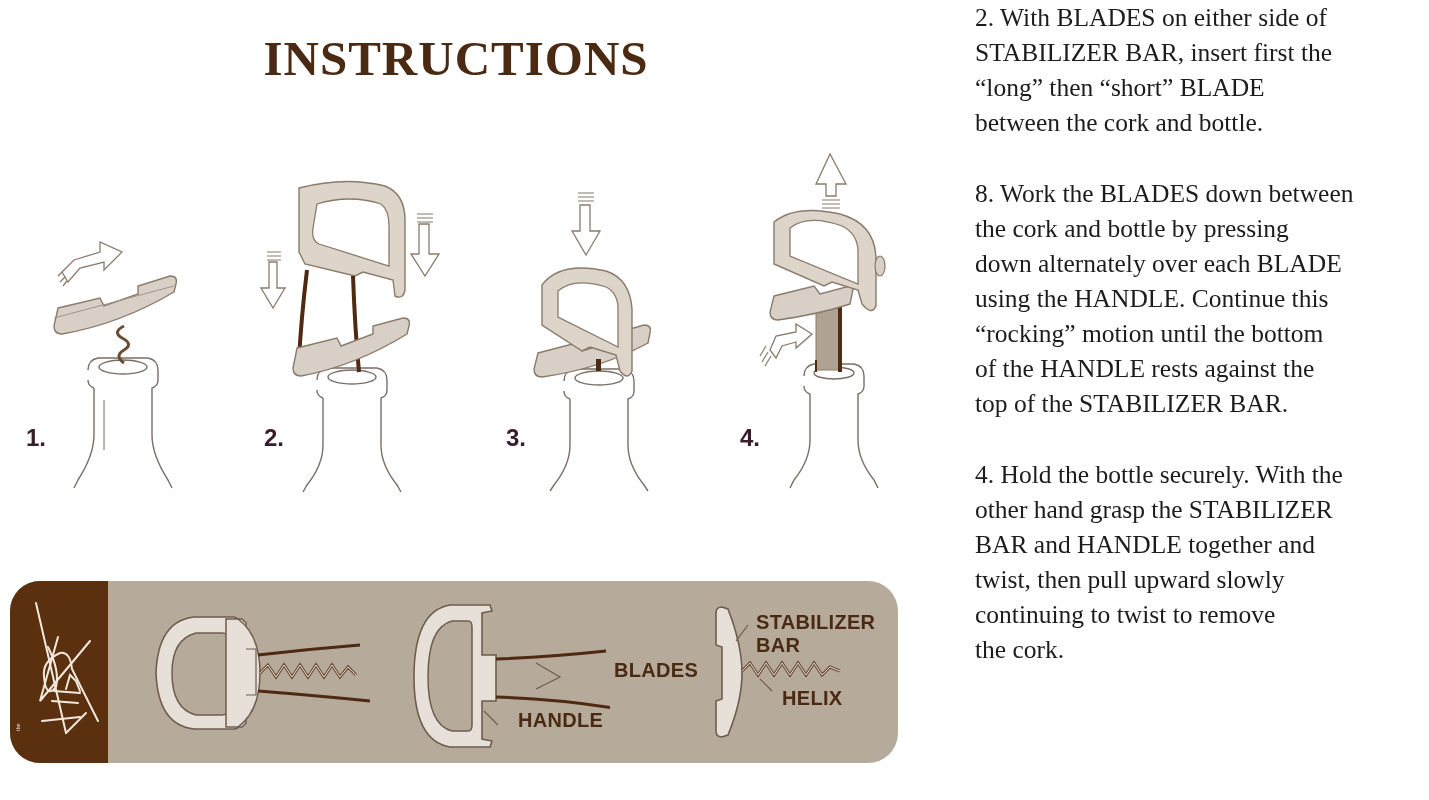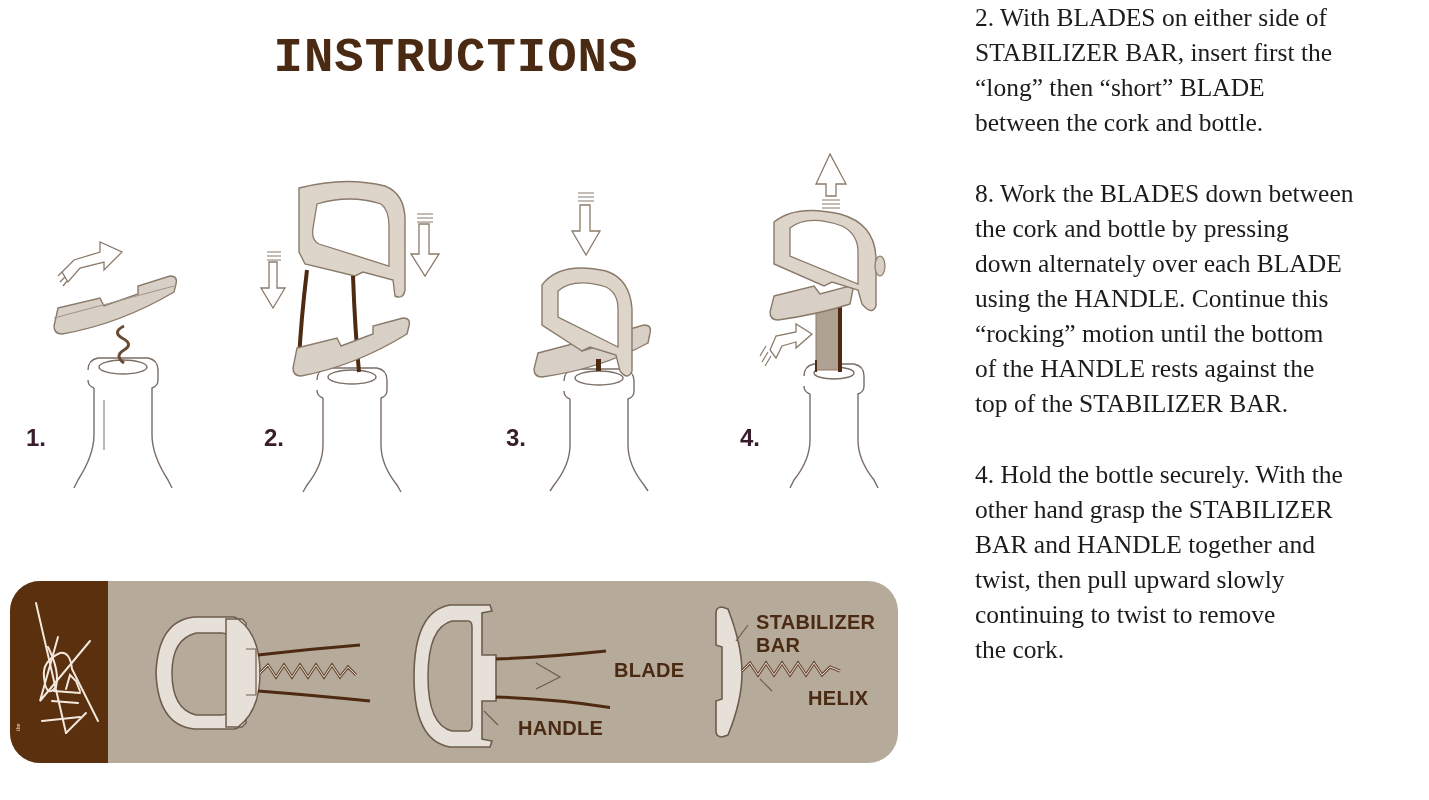--- a/index.html
+++ b/index.html
@@ -2,21 +2,21 @@
 <html><head>
 <meta charset="utf-8">
 <style>
   html, body { margin: 0; padding: 0; }
   body {
     width: 1429px; height: 800px; background: #ffffff; position: relative; overflow: hidden;
     font-family: "Liberation Serif", "DejaVu Serif", serif;
   }
   .title {
     position: absolute; left: 246px; top: 30px; width: 420px; text-align: center;
-    font-family: Liberation Mono, monospace; font-weight: bold; font-size: 49px; letter-spacing: 1px;
+    font-family: Liberation Serif, serif; font-weight: bold; font-size: 49px; letter-spacing: 1px;
     color: #4a2a12;
   }
   .steps-col {
     position: absolute; left: 975px; top: 0px; width: 454px;
     color: #1c1c1c; font-size: 25.5px; line-height: 35px;
   }
   .step-para { margin: 0; white-space: pre-line; }
   .step-para + .step-para { margin-top: 36px; }
   .illus { position: absolute; }
   .step-num {
@@ -157,32 +157,32 @@
   </svg>
 
   <svg class="illus" style="left:400px;top:20px" width="200" height="150" viewBox="0 0 200 150">
     <path d="M40 4 L80 4 L82 10 L72 12 L72 54 L86 54 L86 100 L72 100 L72 138 L82 140 L80 146 L40 146 Q4 140 4 76 Q4 10 40 4 Z" fill="#e6e0d8" stroke="#6e5c4c" stroke-width="1.6"></path>
     <path d="M42 20 L58 20 Q62 20 62 26 L62 124 Q62 130 58 130 L42 130 Q18 124 18 76 Q18 26 42 20 Z" fill="#b6aa9b" stroke="#6e5c4c" stroke-width="1.5"></path>
     <path d="M86 58 Q140 56 196 50" fill="none" stroke="#4e2a12" stroke-width="3"></path>
     <path d="M86 96 Q150 98 210 108" fill="none" stroke="#4e2a12" stroke-width="3"></path>
     <path d="M126 62 L150 76 L126 88" fill="none" stroke="#6e5c4c" stroke-width="1.2"></path>
     <path d="M74 110 L88 124" fill="none" stroke="#6e5c4c" stroke-width="1.2"></path>
   </svg>
-  <div class="part-label" style="left:604px;top:78px">BLADE</div>
-  <div class="part-label" style="left:508px;top:136px">HANDLE</div>
+  <div class="part-label" style="left:604px;top:78px">BLADES</div>
+  <div class="part-label" style="left:508px;top:128px">HANDLE</div>
 
   <svg class="illus" style="left:700px;top:24px" width="150" height="140" viewBox="0 0 150 140">
     <path d="M6 8 Q6 2 12 2 L18 4 Q32 40 32 68 Q32 96 18 130 L12 132 Q6 132 6 126 L6 96 L12 94 L12 42 L6 40 Z" fill="#e6e0d8" stroke="#6e5c4c" stroke-width="1.6"></path>
     <path d="M32 66 L40 58 L48 70 L56 58 L64 70 L72 58 L80 70 L88 58 L96 70 L104 58 L112 70 L120 62 L130 66" fill="none" stroke="#6a4a32" stroke-width="3"></path>
     <path d="M32 66 L40 58 L48 70 L56 58 L64 70 L72 58 L80 70 L88 58 L96 70 L104 58 L112 70 L120 62 L130 66" fill="none" stroke="#e6e0d8" stroke-width="1"></path>
     <path d="M26 36 L38 20" fill="none" stroke="#6e5c4c" stroke-width="1.2"></path>
     <path d="M50 74 L62 86" fill="none" stroke="#6e5c4c" stroke-width="1.2"></path>
   </svg>
   <div class="part-label" style="left:746px;top:30px">STABILIZER BAR</div>
-  <div class="part-label" style="left:798px;top:106px">HELIX</div>
+  <div class="part-label" style="left:772px;top:106px">HELIX</div>
 </div>
 
 <div class="steps-col">
   <p class="step-para">2. With BLADES on either side of
 STABILIZER BAR, insert first the
 “long” then “short” BLADE
 between the cork and bottle.</p>
   <p class="step-para">8. Work the BLADES down between
 the cork and bottle by pressing
 down alternately over each BLADE

